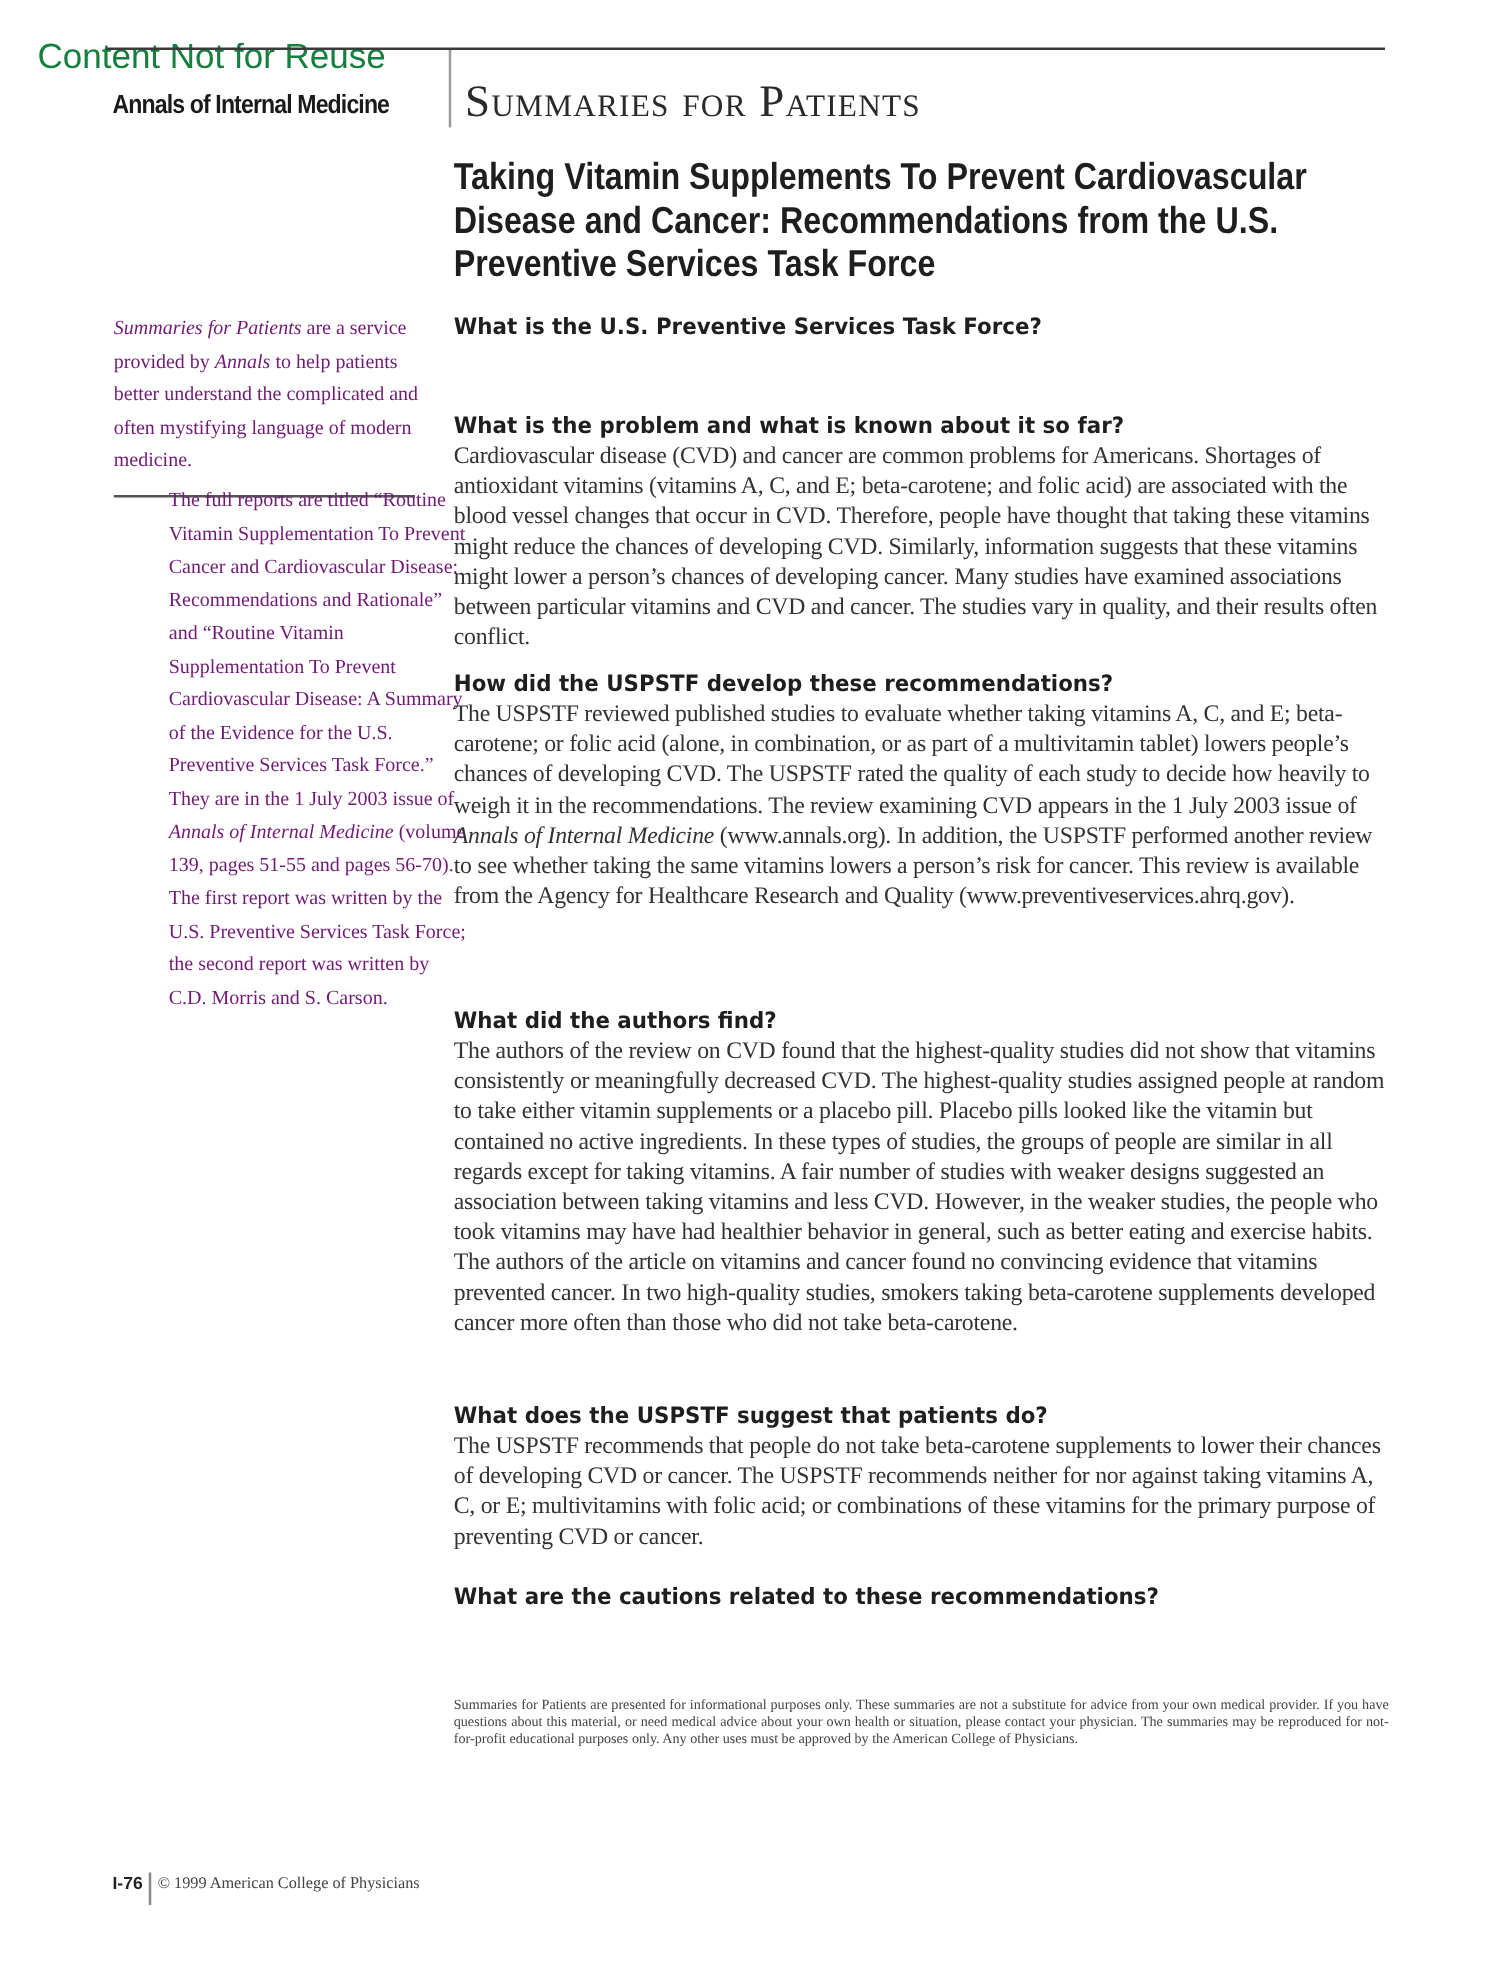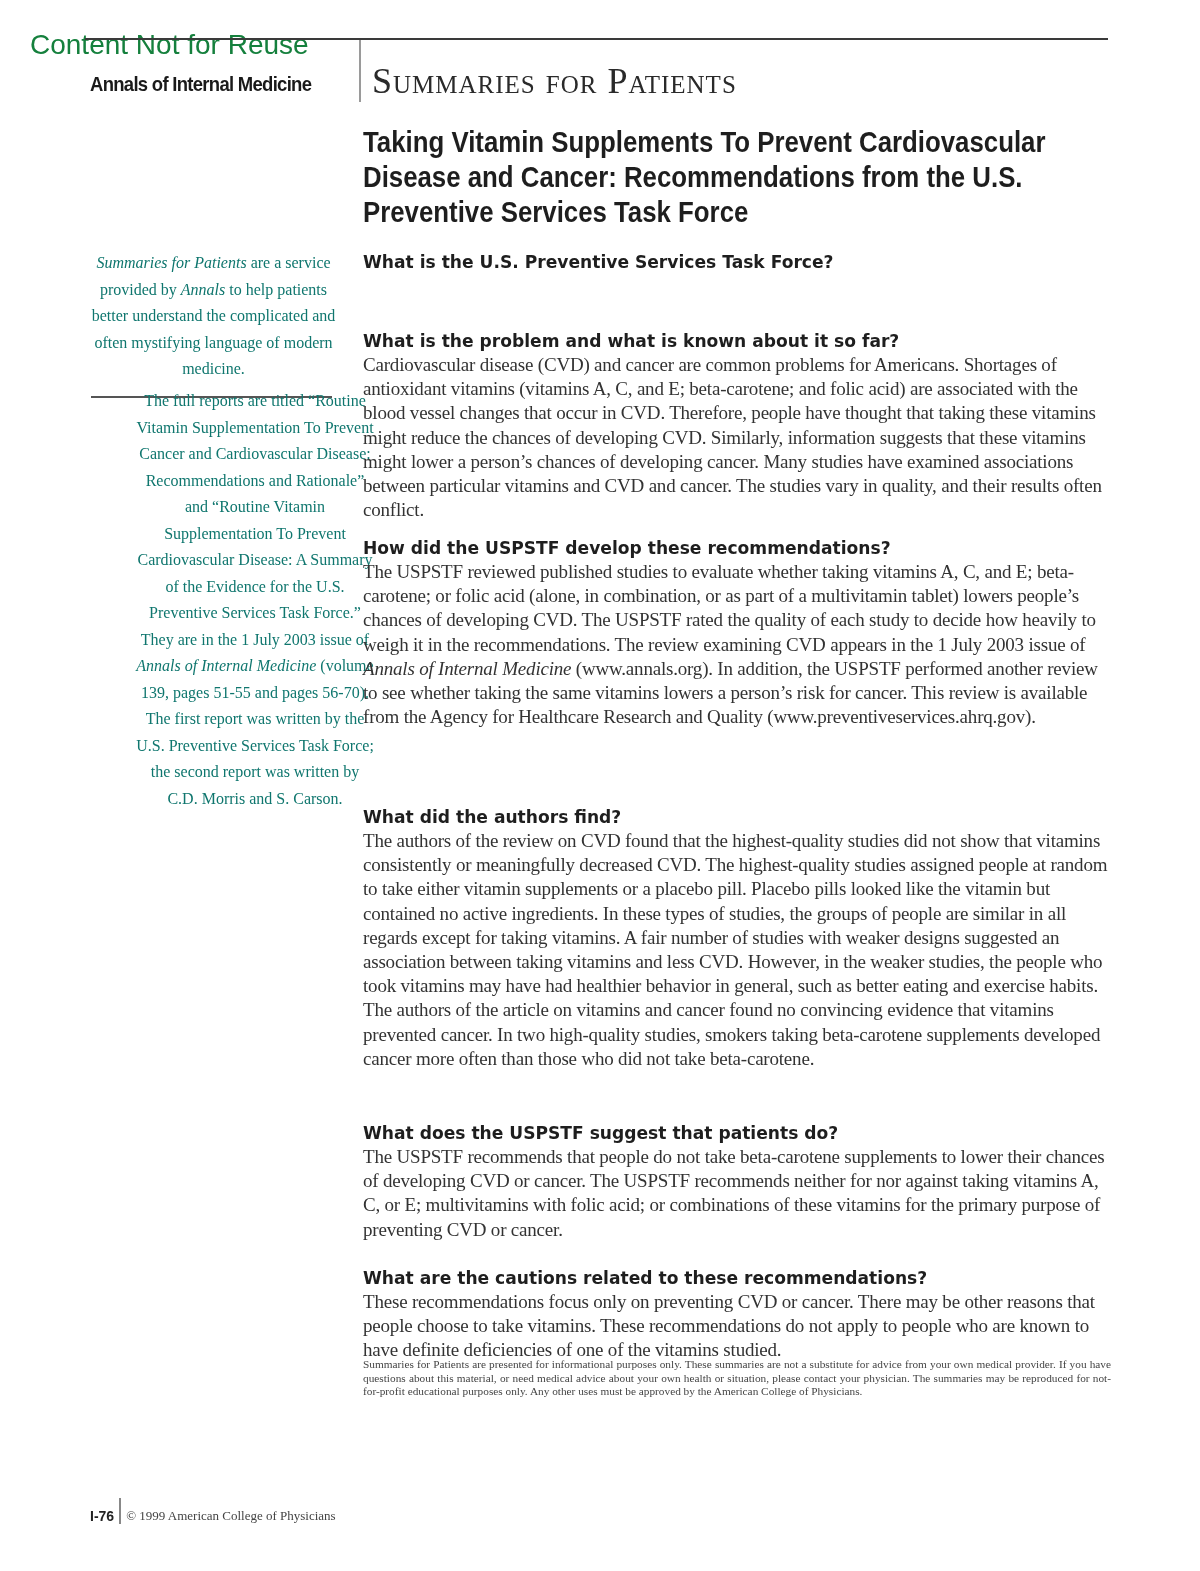--- a/index.html
+++ b/index.html
@@ -3,29 +3,29 @@
 <meta charset="utf-8">
 <style>
   html, body { margin:0; padding:0; background:#ffffff; }
   body { width:1200px; height:1571px; position:relative; overflow:hidden; color:#2a2a2a; }
   .watermark { position:absolute; left:30px; top:31px; font-family:"Liberation Sans", sans-serif; font-size:28px; color:#15803d; letter-spacing:0px; line-height:1; }
   .top-rule { position:absolute; left:85px; top:38px; width:1023px; height:0; border-top:2px solid #3a3a3a; }
   .vrule { position:absolute; left:359px; top:40px; width:0; height:62px; border-left:2px solid #9a9a9a; }
   .journal { position:absolute; left:90px; top:72px; font-family:"Liberation Sans", sans-serif; font-weight:bold; font-size:21px; color:#1a1a1a; letter-spacing:-0.8px; transform:scaleX(0.88); transform-origin:left top; }
   .section-title { position:absolute; left:372px; top:60px; font-family:"Liberation Serif", serif; font-size:36px; color:#2a2a2a; font-variant:small-caps; letter-spacing:1px; }
   .main-title { position:absolute; left:363px; top:124px; width:760px; font-family:"Liberation Sans", sans-serif; font-weight:bold; font-size:30px; line-height:35px; color:#1e1e1e; transform:scaleX(0.86); transform-origin:left top; width:880px; }
-  .sidebar { position:absolute; left:91px; width:245px; font-family:"Liberation Serif", serif; font-size:16px; line-height:26.5px; color:#0f766e;text-align:center; }
+  .sidebar { position:absolute; left:91px; width:245px; font-family:"Liberation Serif", serif; font-size:16px; line-height:26.5px; color:#701a75; }
   .sidebar .i { font-style:italic; }
   .side-rule { position:absolute; left:91px; top:396px; width:241px; border-top:2px solid #555; }
   .sec { position:absolute; left:363px; width:750px; }
   .sec h2 { margin:0; font-family:"DejaVu Sans", sans-serif; font-weight:bold; font-size:18px; line-height:24px; color:#1e1e1e; transform:scaleX(0.95); transform-origin:left top; white-space:nowrap; }
   .sec p { margin:0; font-family:"Liberation Serif", serif; font-size:19px; line-height:24.2px; color:#333; letter-spacing:-0.2px; }
   .sec p .i { font-style:italic; }
   .disclaimer { position:absolute; left:363px; top:1358px; width:748px; font-family:Liberation Serif, serif; font-size:11.3px; line-height:13.5px; color:#444; text-align:justify; }
-  .footer { position:absolute; left:90px; top:1498px; font-family:"Liberation Serif", serif; font-size:13px; color:#444; display:flex; align-items:flex-end; }
+  .footer { position:absolute; left:90px; top:1498px; font-family:"Liberation Serif", serif; font-size:13px; color:#444; display:flex; align-items:flex-start; }
   .footer .pg { font-family:"Liberation Sans", sans-serif; font-weight:bold; font-size:14px; color:#222; }
   .footer .bar { display:inline-block; width:0; height:26px; border-left:2px solid #888; margin:0 5px; }
 </style>
 </head>
 <body>
 
 <div class="watermark">Content Not for Reuse</div>
 <div class="top-rule"></div>
 <div class="vrule"></div>
 <div class="journal">Annals of Internal Medicine</div>
@@ -60,21 +60,20 @@
   <p>The authors of the review on CVD found that the highest-quality studies did not show that vitamins consistently or meaningfully decreased CVD. The highest-quality studies assigned people at random to take either vitamin supplements or a placebo pill. Placebo pills looked like the vitamin but contained no active ingredients. In these types of studies, the groups of people are similar in all regards except for taking vitamins. A fair number of studies with weaker designs suggested an association between taking vitamins and less CVD. However, in the weaker studies, the people who took vitamins may have had healthier behavior in general, such as better eating and exercise habits. The authors of the article on vitamins and cancer found no convincing evidence that vitamins prevented cancer. In two high-quality studies, smokers taking beta-carotene supplements developed cancer more often than those who did not take beta-carotene.</p>
 </div>
 
 <div class="sec" style="top:1121px;">
   <h2>What does the USPSTF suggest that patients do?</h2>
   <p>The USPSTF recommends that people do not take beta-carotene supplements to lower their chances of developing CVD or cancer. The USPSTF recommends neither for nor against taking vitamins A, C, or E; multivitamins with folic acid; or combinations of these vitamins for the primary purpose of preventing CVD or cancer.</p>
 </div>
 
 <div class="sec" style="top:1266px;">
   <h2>What are the cautions related to these recommendations?</h2>
-  <p>These recommendations focus only on preventing CVD or cancer. There may be other reasons that people choose to take vitamins. These recommendations do not apply to people who are known to have definite deficiencies of one of the vitamins studied.</p>
 </div>
 
 <div class="disclaimer">Summaries for Patients are presented for informational purposes only. These summaries are not a substitute for advice from your own medical provider. If you have questions about this material, or need medical advice about your own health or situation, please contact your physician. The summaries may be reproduced for not-for-profit educational purposes only. Any other uses must be approved by the American College of Physicians.</div>
 
 <div class="footer">
   <span class="pg">I-76</span>
   <span class="bar"></span>
   <span>© 1999 American College of Physicians</span>
 </div>
 

